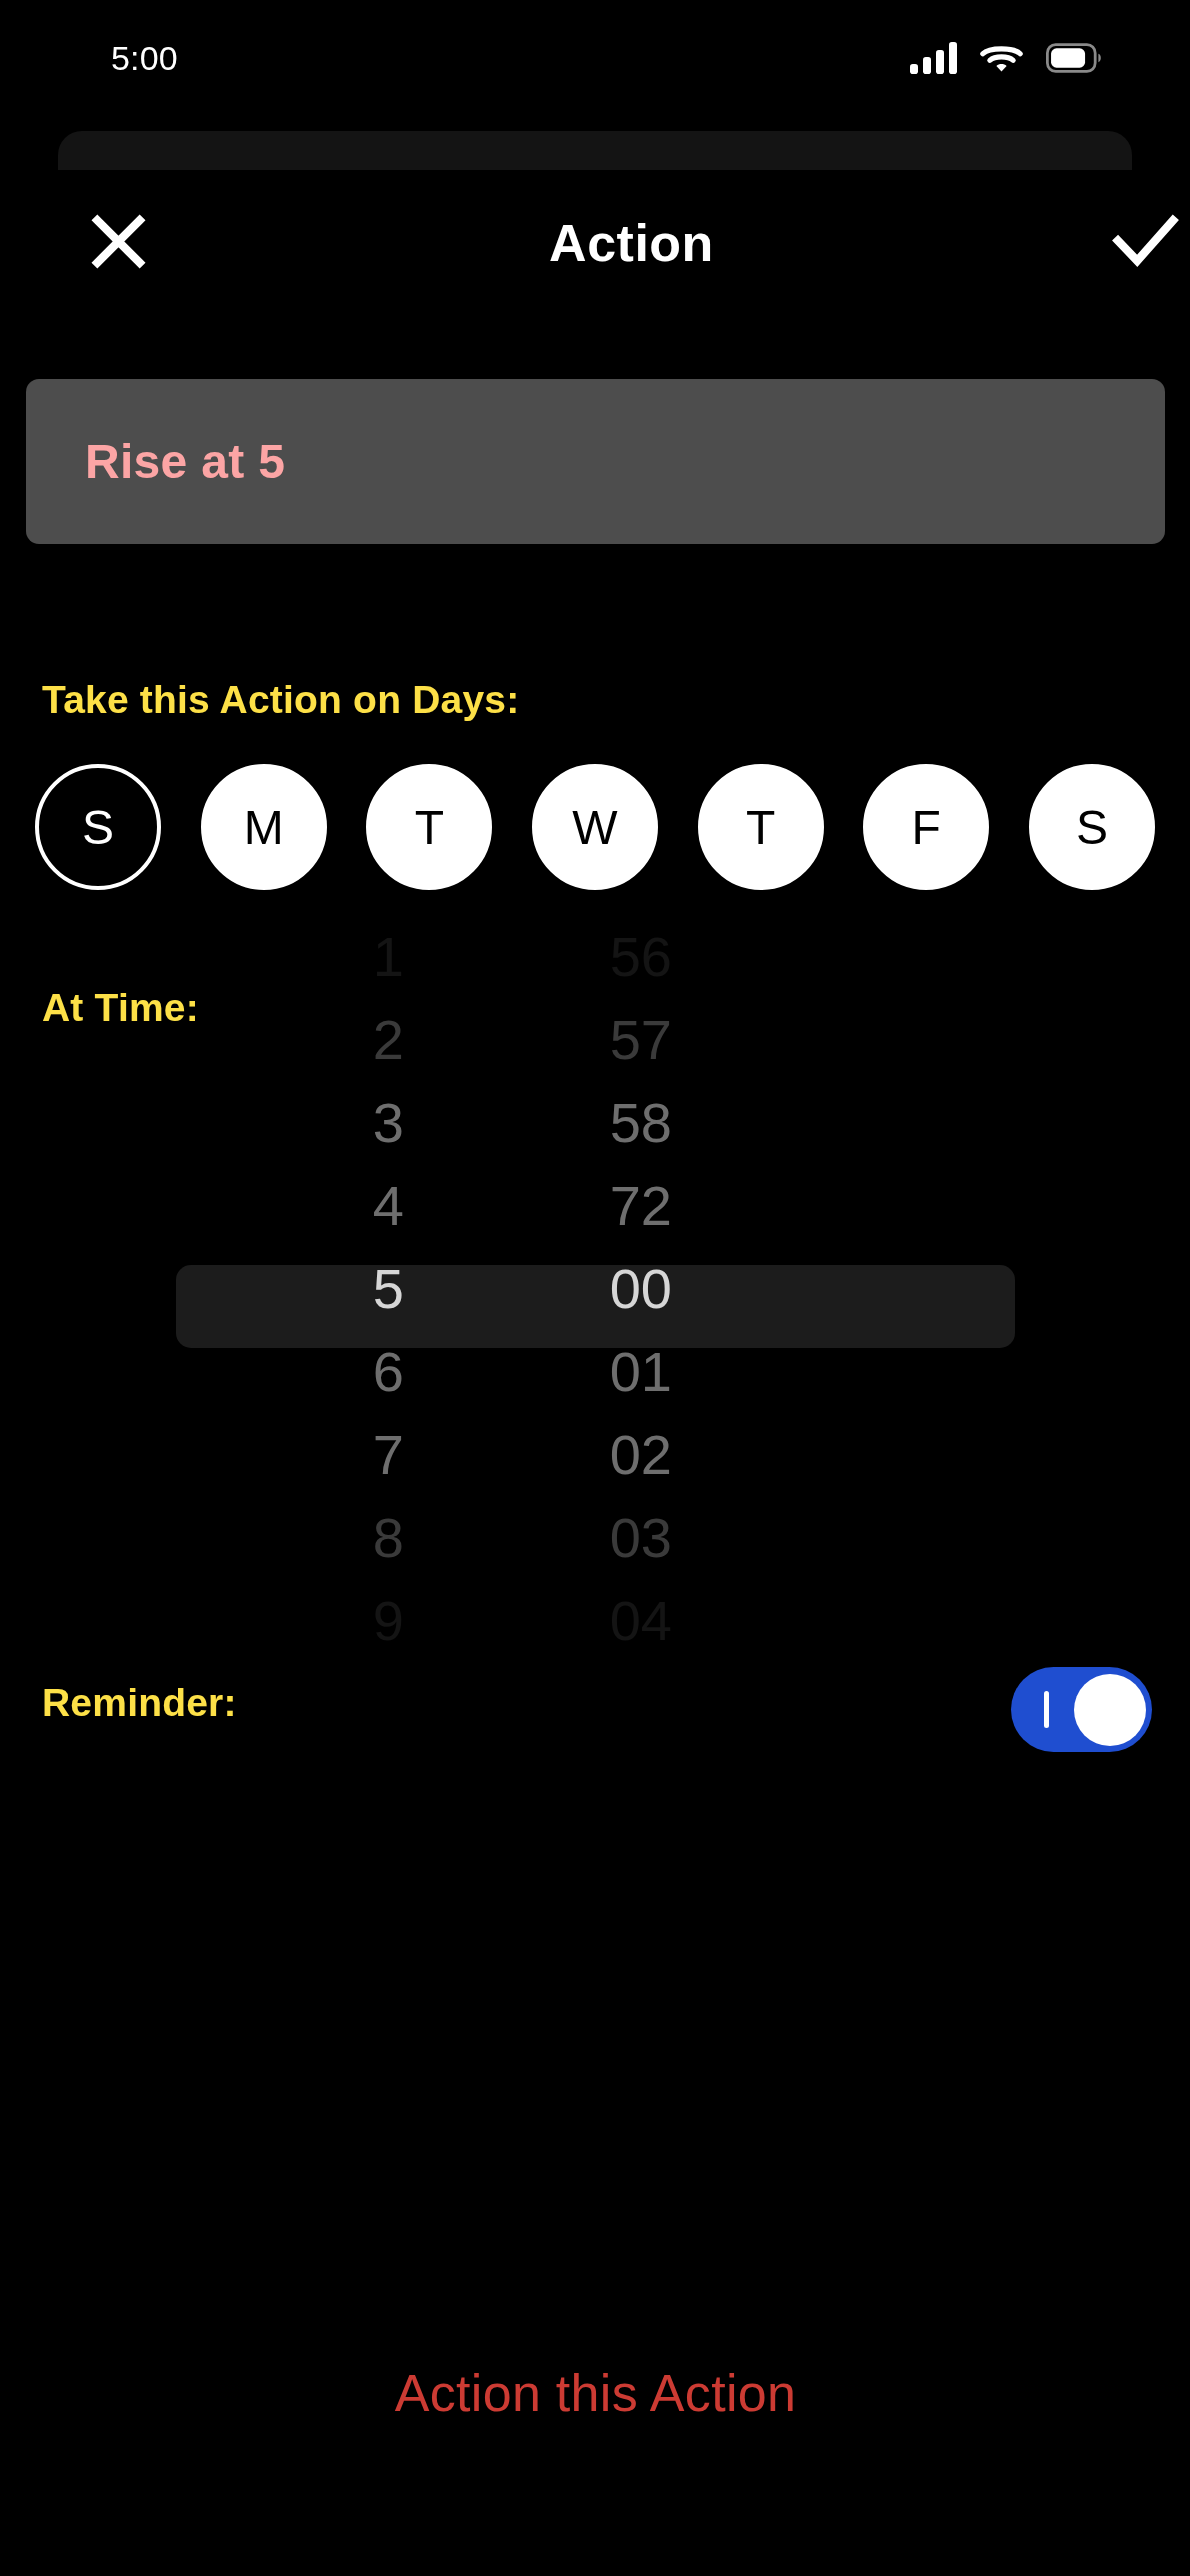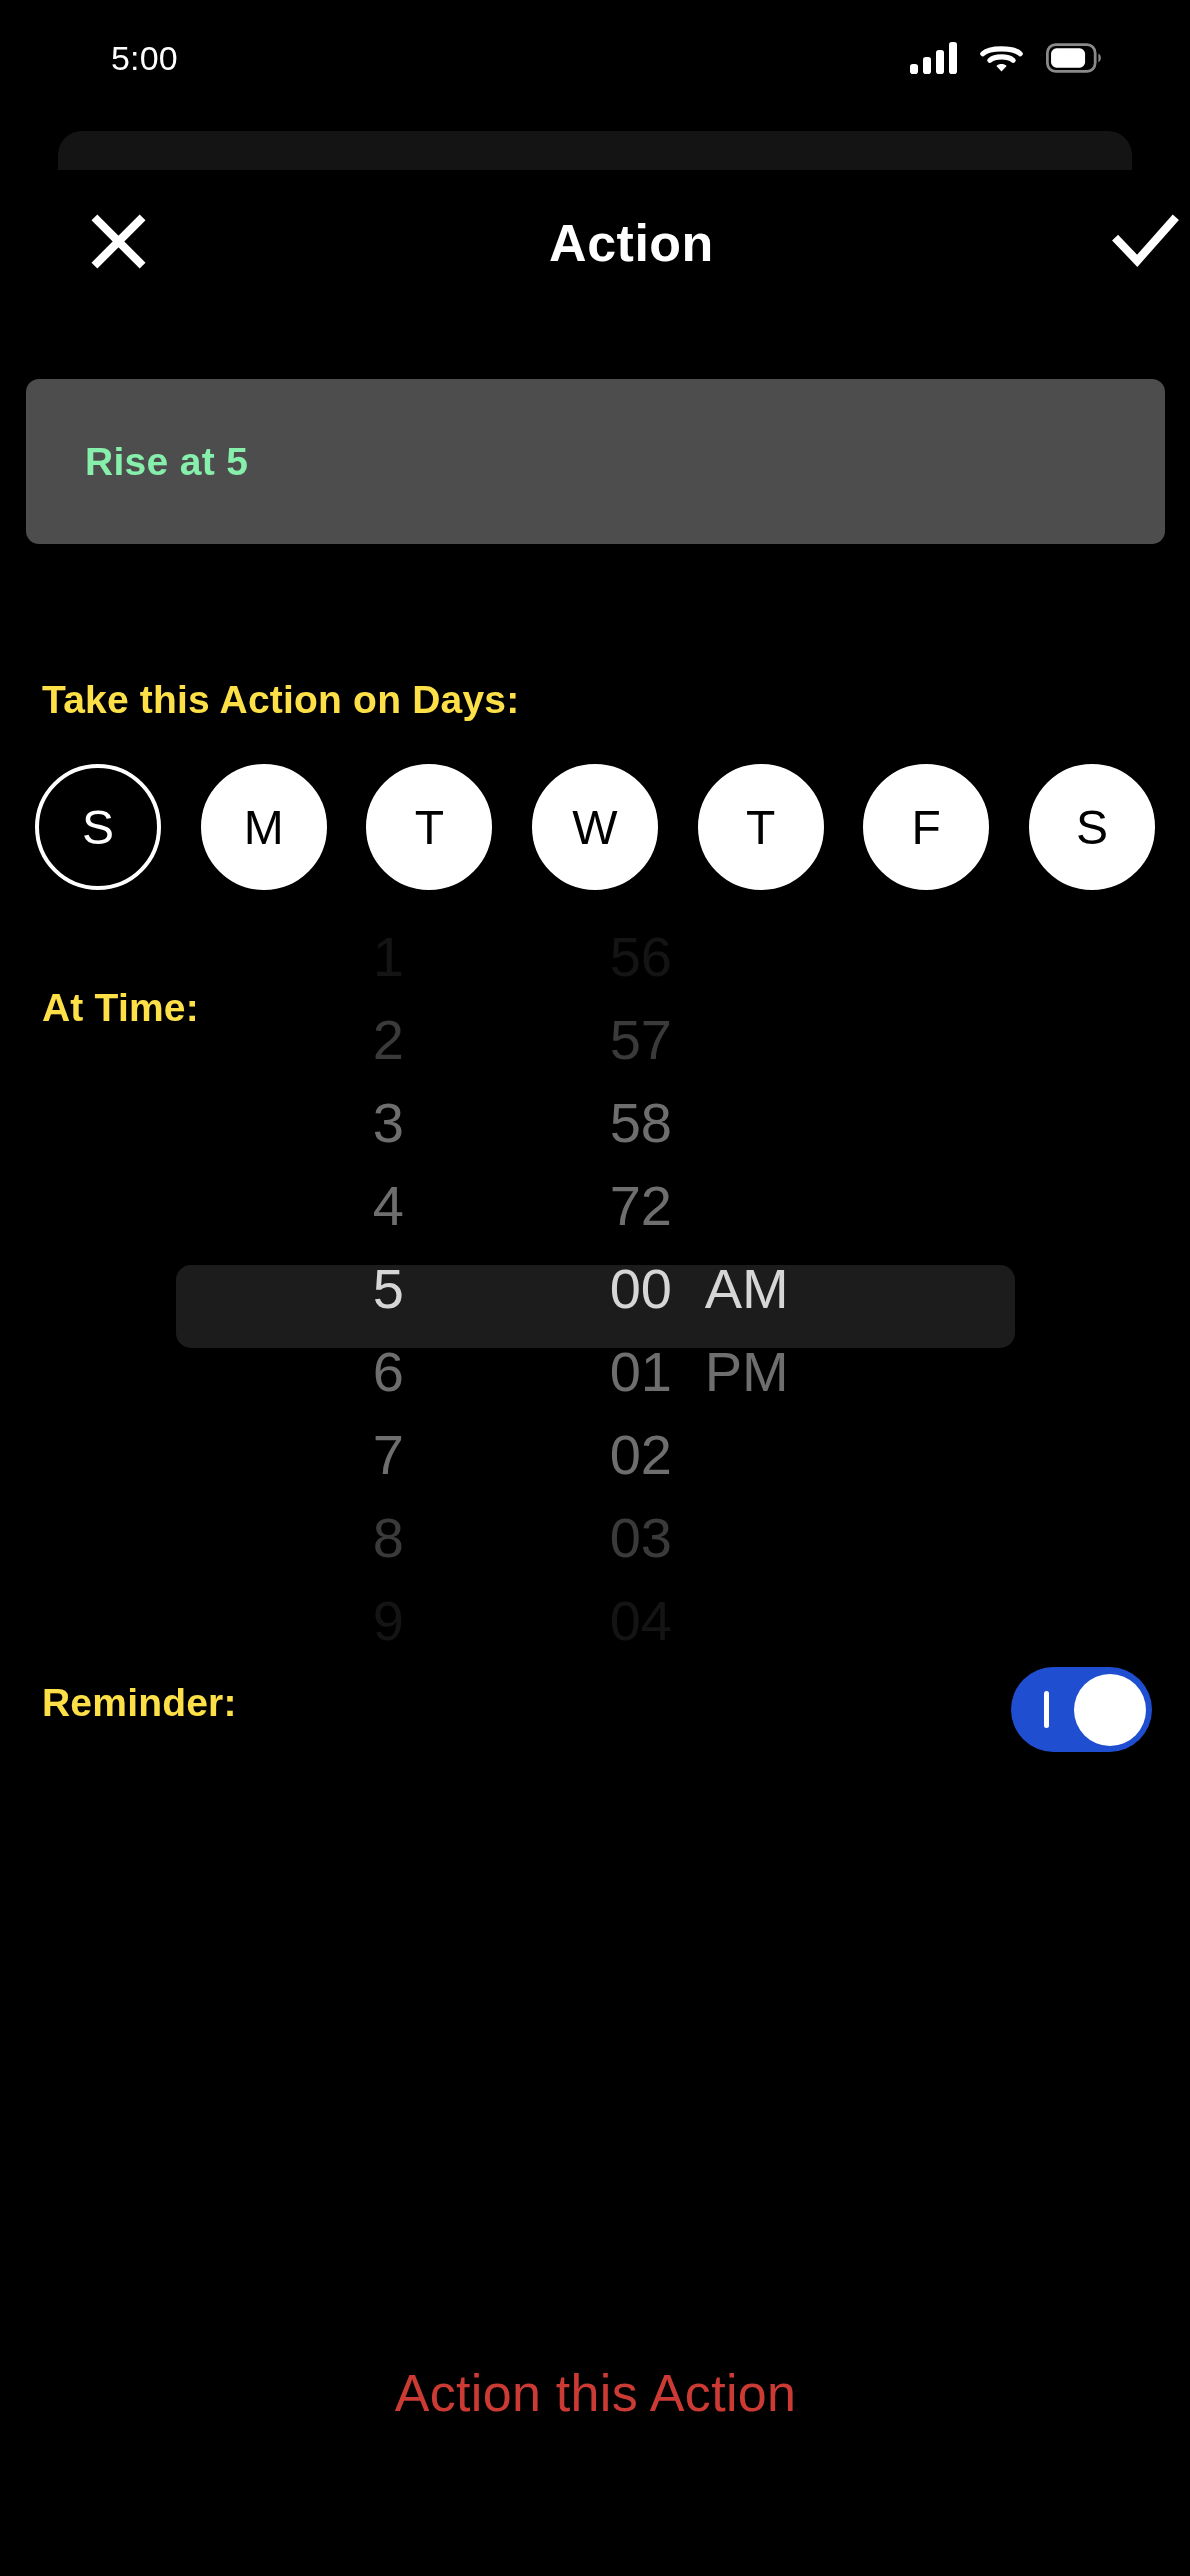--- a/index.html
+++ b/index.html
@@ -102,23 +102,23 @@
     top: 379px; left: 26px;
     width: 1139px;
     height: 165px;
     background: #4d4d4d;
     border-radius: 13px;
     display: flex;
     align-items: center;
     padding-left: 59px;
   }
   .title-field-value {
-    font-size: 39px;
+    font-size: 48px;
     font-weight: 700;
-    color: #86efac;
+    color: #fca5a5;
     letter-spacing: 0.3px;
   }
 
   
   .section-label {
     position: absolute;
     left: 42px;
     font-size: 39px;
     font-weight: 700;
     color: #fde047;
@@ -351,31 +351,20 @@
       <div class="pk-item far">57</div>
       <div class="pk-item near">58</div>
       <div class="pk-item near">72</div>
       <div class="pk-item sel">00</div>
       <div class="pk-item near">01</div>
       <div class="pk-item near">02</div>
       <div class="pk-item far">03</div>
       <div class="pk-item ghost">04</div>
     </div>
 
-    <div class="picker-col col-period">
-      <div class="pk-item blank">&nbsp;</div>
-      <div class="pk-item blank">&nbsp;</div>
-      <div class="pk-item blank">&nbsp;</div>
-      <div class="pk-item blank">&nbsp;</div>
-      <div class="pk-item sel">AM</div>
-      <div class="pk-item near">PM</div>
-      <div class="pk-item blank">&nbsp;</div>
-      <div class="pk-item blank">&nbsp;</div>
-      <div class="pk-item blank">&nbsp;</div>
-    </div>
   </div>
 </div>
 
 <div class="section-label label-reminder">Reminder:</div>
 
 <div class="toggle">
   <span class="dash"></span>
   <span class="knob"></span>
 </div>
 

